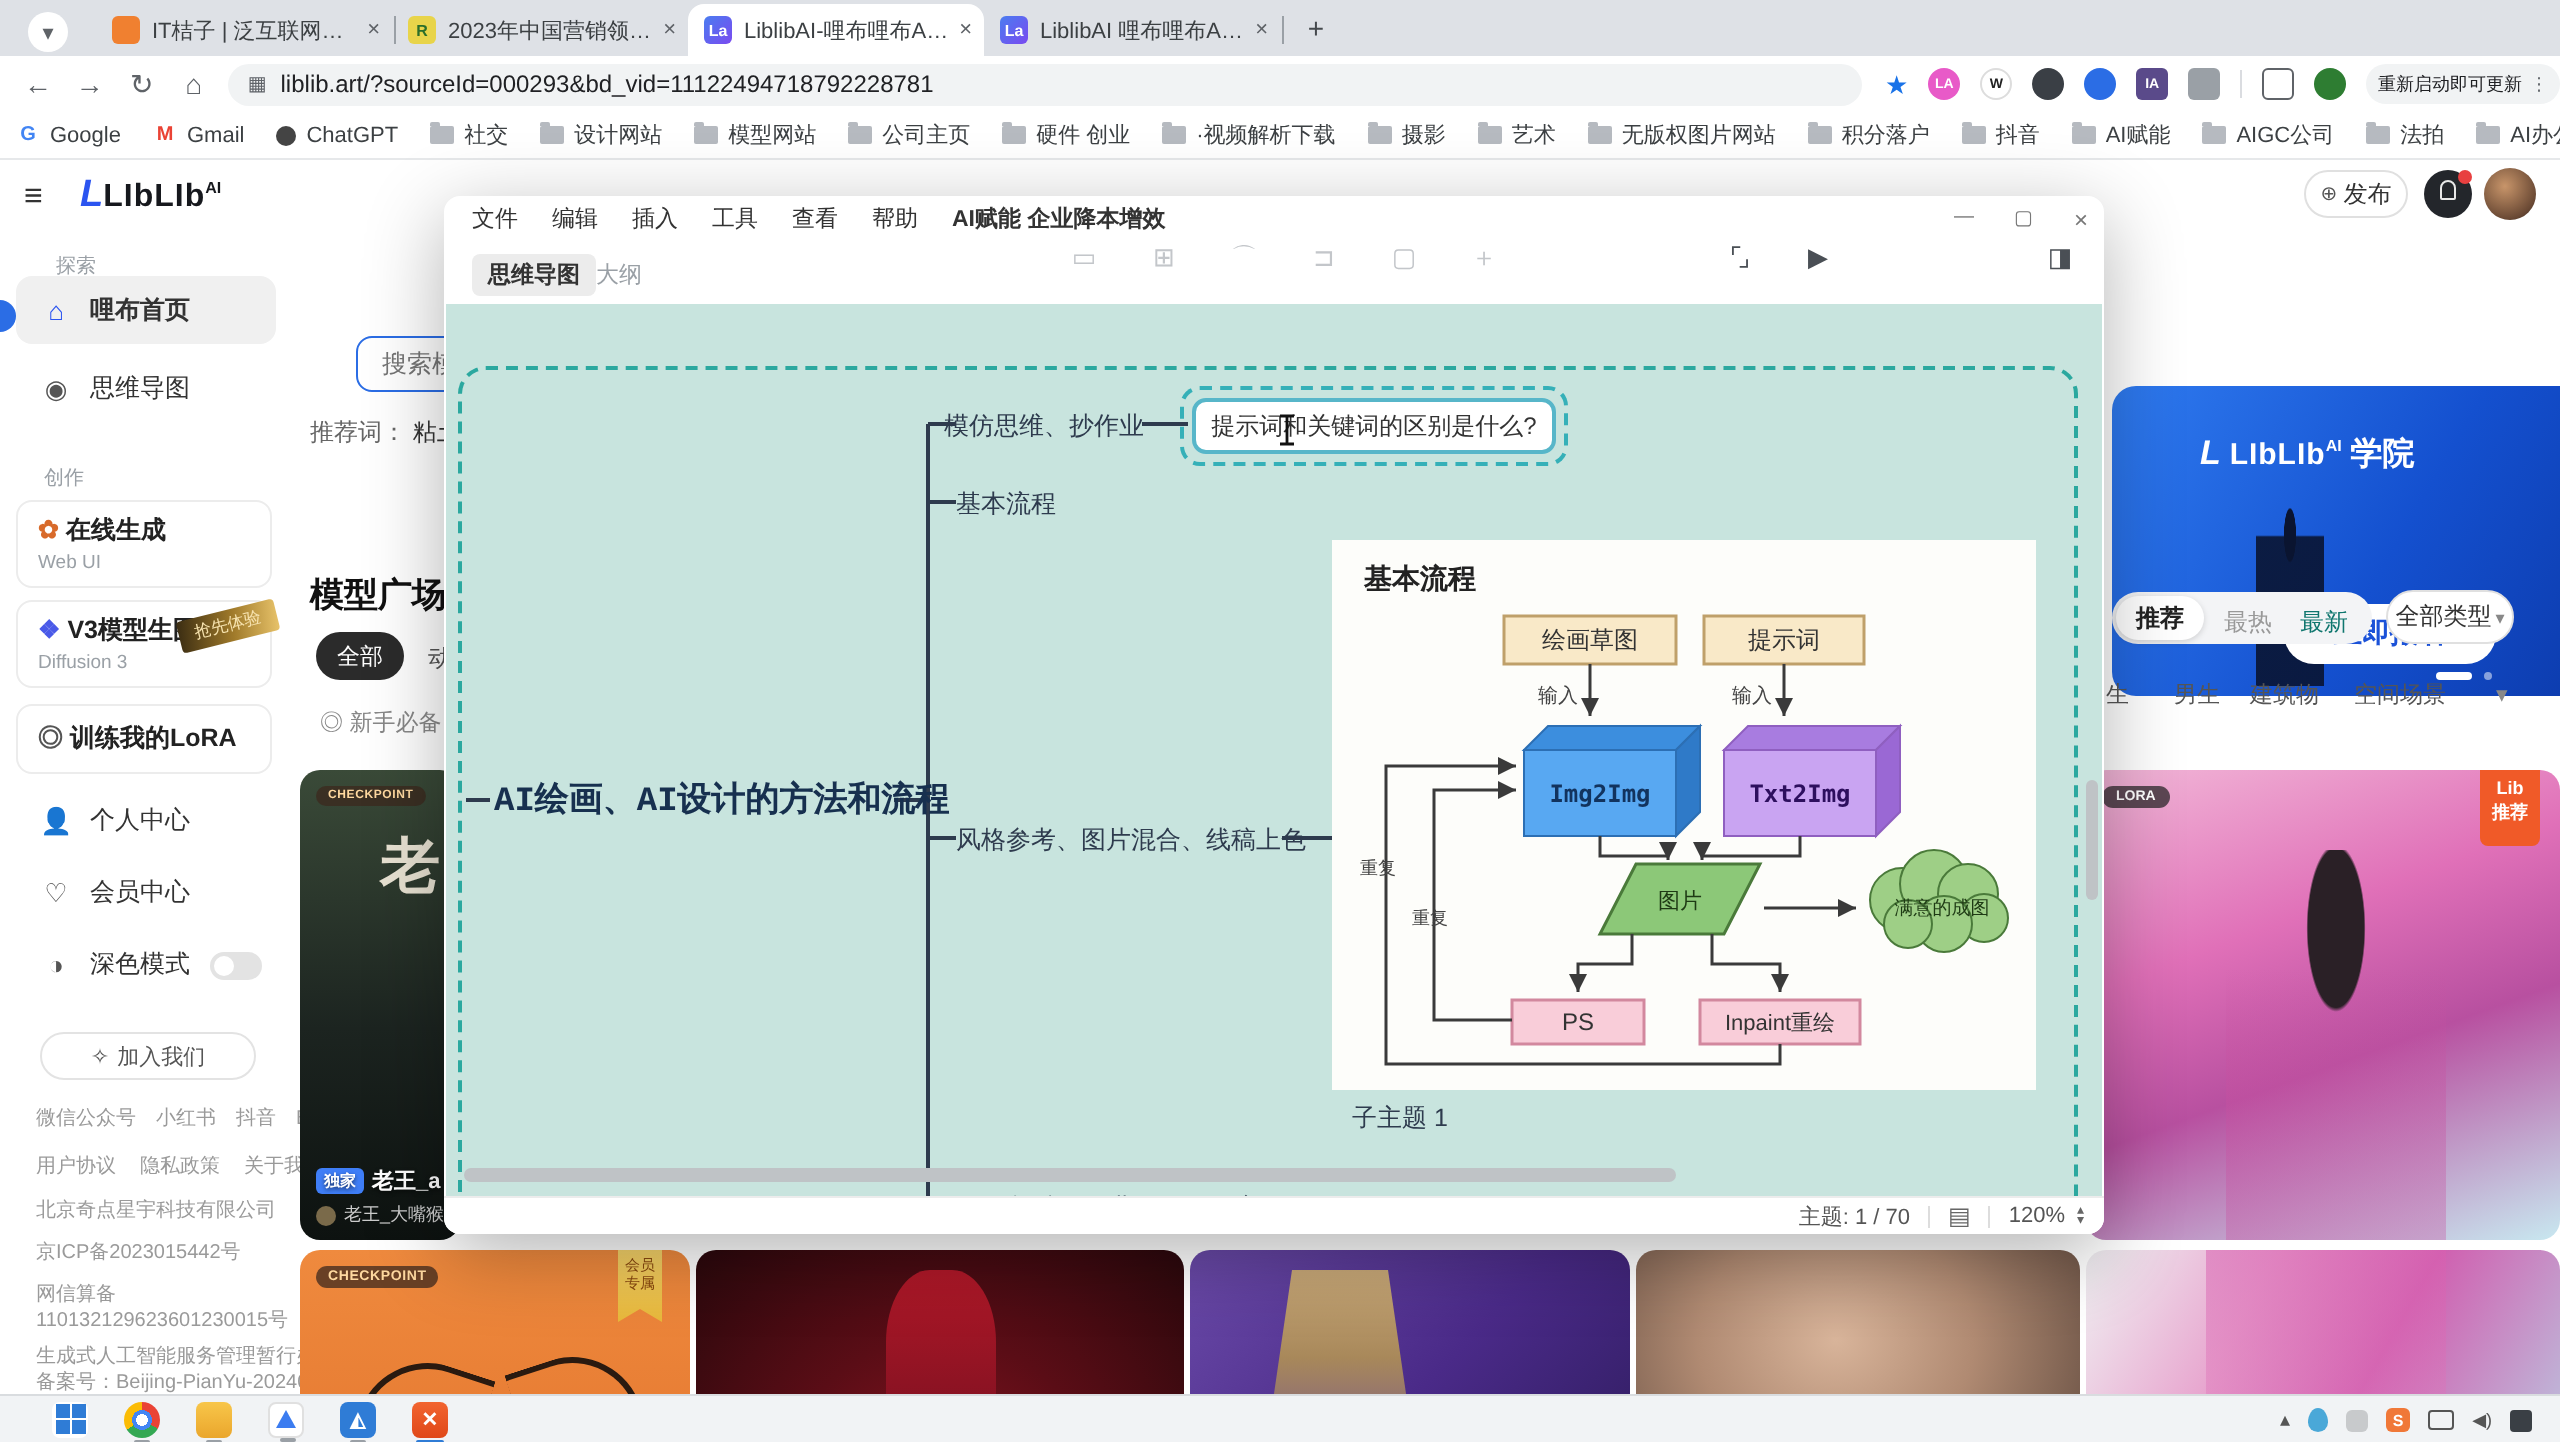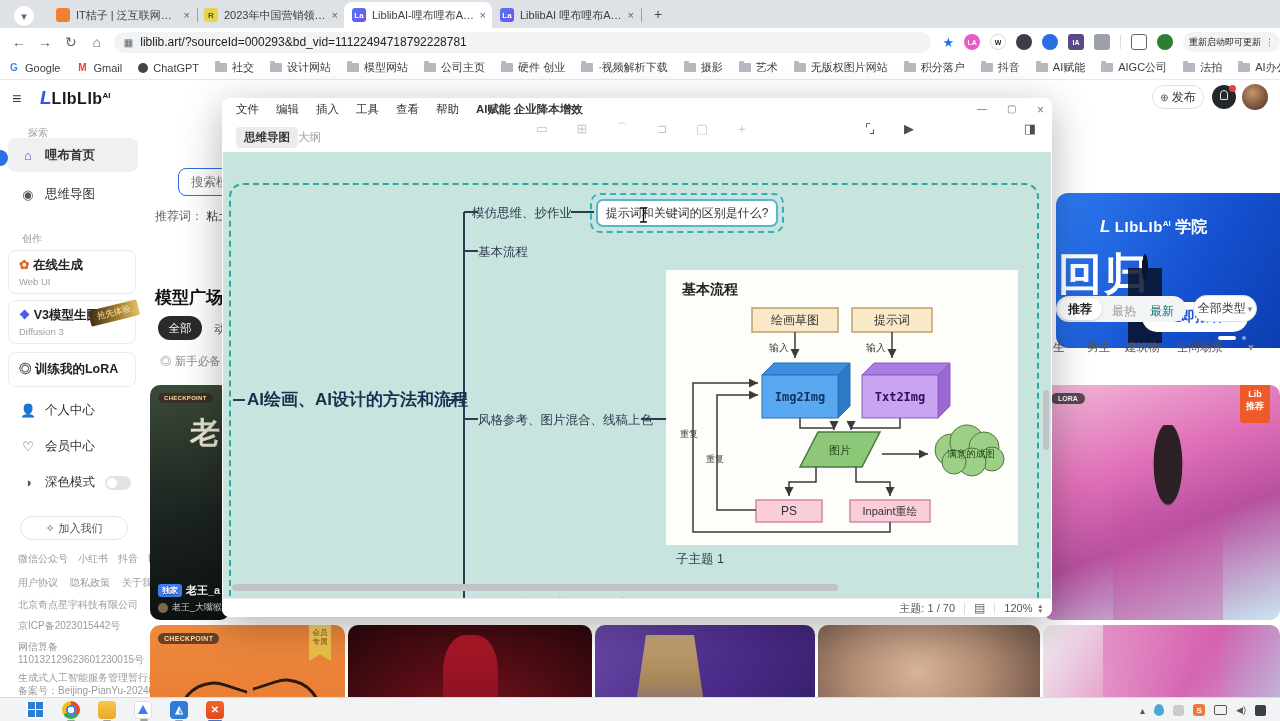--- a/index.html
+++ b/index.html
@@ -64,21 +64,21 @@
   .winctl { position:absolute; top:5px; color:#777; font-size:10px; }
   .xtab { position:absolute; top:29px; font-size:11.5px; }
   .tool { position:absolute; width:40px; text-align:center; }
   .tool .g { font-size:13px; line-height:14px; }
   .tool .l { font-size:14px; margin-top:16px;text-decoration:underline; }
   .tool.dis { color:#c3c6ca; }
   .tool.en { color:#4a4f55; }
   .canvas { position:absolute; left:1px; top:54px; width:828px; height:446px; background:#c8e4de; overflow:hidden; }
   .dashframe { position:absolute; left:6px; top:31px; width:810px; height:428px; border:2px dashed #2ba89f; border-radius:14px; }
   .mtxt { position:absolute; color:#2e3b4e; font-size:12.5px; font-weight:500; white-space:nowrap; }
-  .root { position:absolute; left:24px; top:236px; font-family:Liberation Sans, sans-serif; font-weight:bold; font-size:17px; color:#17304f; white-space:nowrap; }
+  .root { position:absolute; left:24px; top:236px; font-family:Liberation Mono, monospace; font-weight:bold; font-size:17px; color:#17304f; white-space:nowrap; }
   .selnode { position:absolute; left:367px; top:41px; width:194px; height:40px; border:2px dashed #35b0b8; border-radius:10px; }
   .selnode .inner { position:absolute; left:4px; top:4px; width:182px; height:28px; background:#fff; border:2px solid #57b6c9; border-radius:7px; display:flex; align-items:center; justify-content:center; font-size:12px; color:#333; white-space:nowrap; }
   .flowpanel { position:absolute; left:443px; top:118px; width:352px; height:275px; background:#fdfdfa; }
   .hscroll { position:absolute; left:9px; top:432px; width:606px; height:7px; background:#bfc3c6; border-radius:4px; }
   .vscroll { position:absolute; left:820px; top:238px; width:6px; height:60px; background:#bfc3c6; border-radius:3px; }
   .statusbar { position:absolute; left:0; top:500px; width:830px; height:19px; border-top:1px solid #ececec; background:#fff; display:flex; align-items:center; justify-content:flex-end; font-size:11px; color:#555; }
   .statusbar .sep { width:1px; height:11px; background:#ddd; margin:0 9px; }
 
   
   .taskbar { position:absolute; left:0; top:697px; width:1280px; height:24px; background:#f1f3f5; border-top:1px solid #d9dcdf; z-index:30; display:flex; align-items:center; }
@@ -351,21 +351,20 @@
     </div>
     <div class="card" style="left:1043px;top:545px;width:237px;height:150px;background:linear-gradient(120deg,#f0f0f2 0%,#e8a8d0 30%,#d060b0 55%,#b8d8e8 100%)">
       <div class="abs" style="left:60px;top:0;width:120px;height:150px;background:linear-gradient(180deg,rgba(216,96,176,.55),rgba(240,168,208,.2))"></div>
 
     </div>
 
     <div class="banner">
       <div class="abs" style="left:44px;top:24px;white-space:nowrap">
         <span style="font-weight:bold;font-size:17px;font-style:italic">L </span><span style="font-weight:bold;font-size:15px;letter-spacing:.5px">LIbLIb</span><sup style="font-size:8px;font-weight:bold">AI</sup><span style="font-weight:bold;font-size:16px"> <span>学院</span></span>
       </div>
-      <div class="abs" style="left:2px;top:52px;font-size:44px;font-weight:bold;letter-spacing:2px">回归</div>
       <div class="abs" style="left:72px;top:58px;width:34px;height:92px;background:radial-gradient(ellipse at 50% 18%,#0a1430 12%,rgba(10,20,48,0) 13%),linear-gradient(180deg,rgba(0,0,0,0) 18%,rgba(8,16,40,.85) 19%)"></div>
       <div class="cta">
           <span>立即报名</span>
         </div>
       <div class="abs" style="left:162px;top:143px;width:18px;height:4px;border-radius:2px;background:#fff"></div>
       <div class="abs" style="left:186px;top:143px;width:4px;height:4px;border-radius:2px;background:rgba(255,255,255,.5)"></div>
     </div>
 
     <div class="abs" style="left:1056px;top:216px;width:130px;height:26px;border-radius:14px;background:#f3f4f6"></div>
     <div class="fpill" style="left:1058px;top:218px;width:44px;height:22px;background:#fff;box-shadow:0 1px 3px rgba(0,0,0,.15);color:#222;font-weight:bold">

